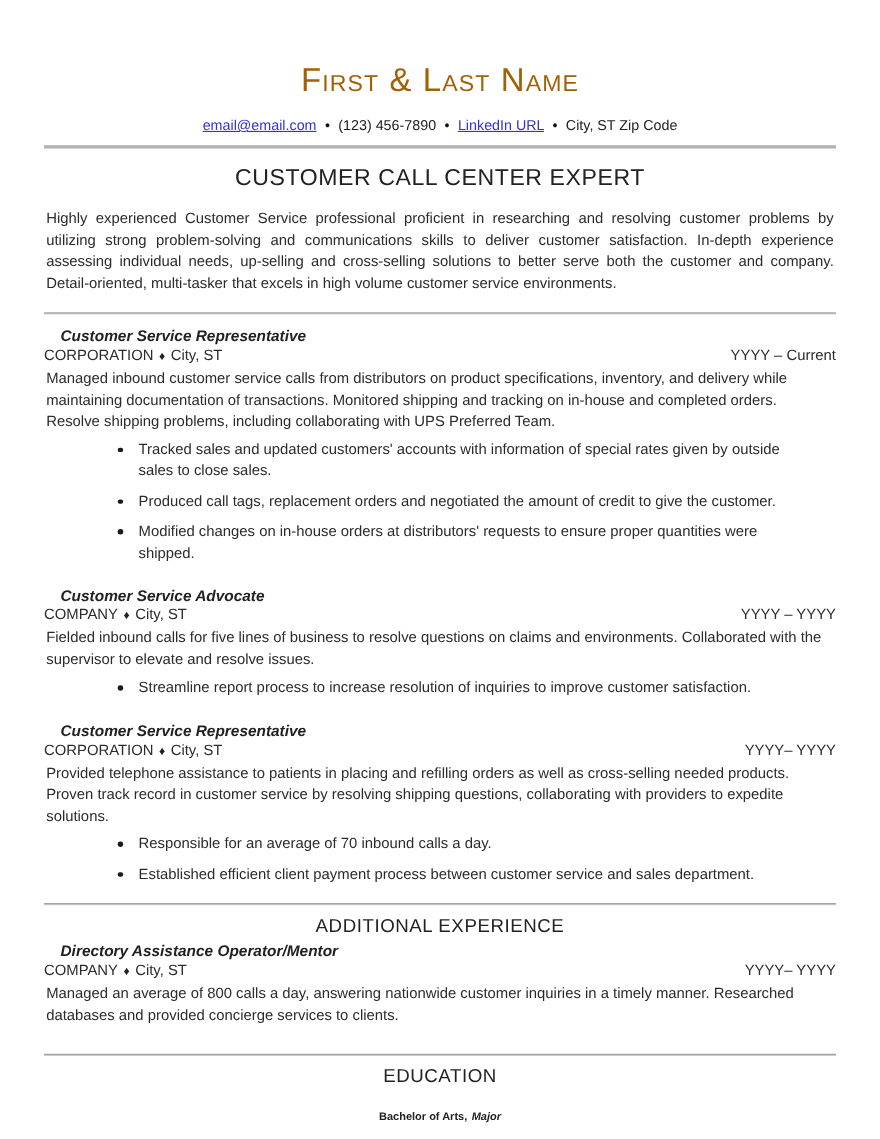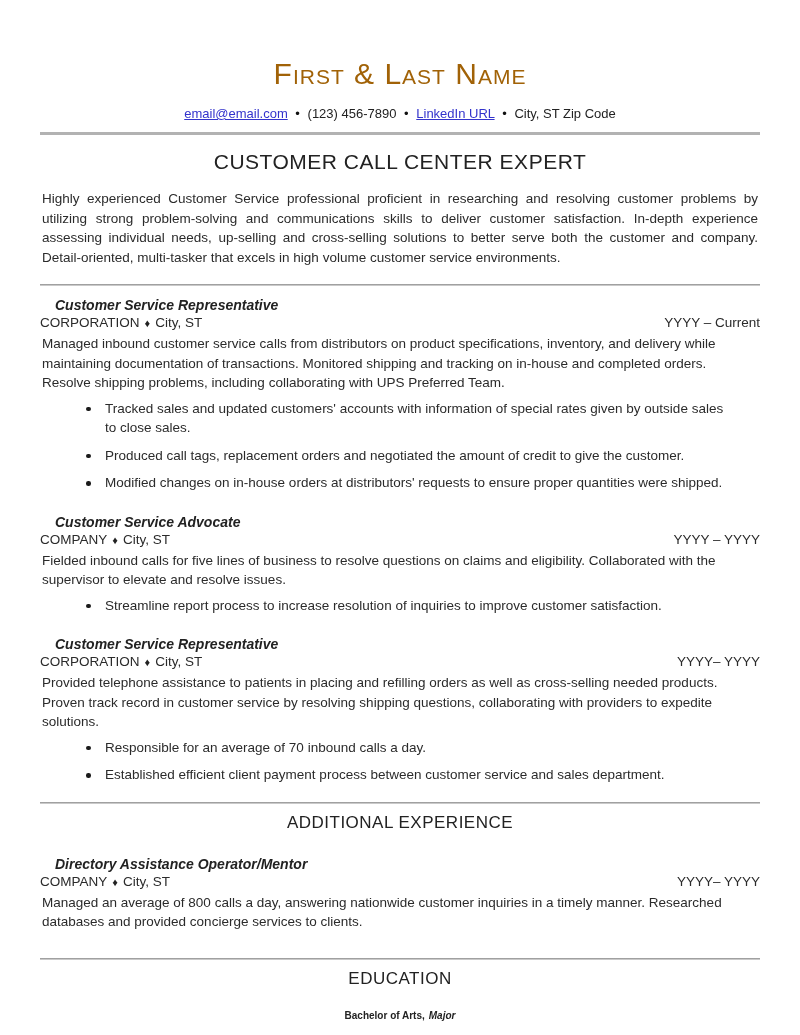--- a/index.html
+++ b/index.html
@@ -90,21 +90,21 @@
   }
   .diamond { font-size: 11px; margin: 0 5px; color: #222; }
   .job-desc {
     margin: 4px 2px 0 2px;
     font-size: 13.5px;
     line-height: 19.5px;
   }
   ul.bullets { list-style: none; margin: 6px 0 0 0; padding: 0; }
   ul.bullets li {
     position: relative;
-    margin: 0 28px 8px 65px;
+    margin: 0 28px 8px 86px;
     font-size: 13.5px;
     line-height: 19.5px;
   }
   ul.bullets li::before {
     content: "";
     position: absolute;
     left: -19px;
     top: 8px;
     width: 4.5px;
     height: 4.5px;
@@ -163,21 +163,21 @@
   </section>
 
   <section class="job">
     <div class="job-title">Customer Service Advocate</div>
     <div class="job-meta">
       <div class="job-org">
         <span>COMPANY</span><span class="diamond">♦</span><span>City, ST</span>
       </div>
       <div class="job-dates">YYYY – YYYY</div>
     </div>
-    <p class="job-desc">Fielded inbound calls for five lines of business to resolve questions on claims and eligibility.  Collaborated with the supervisor to elevate and resolve issues.</p>
+    <p class="job-desc">Fielded inbound calls for five lines of business to resolve questions on claims and environments.  Collaborated with the supervisor to elevate and resolve issues.</p>
     <ul class="bullets">
       <li>Streamline report process to increase resolution of inquiries to improve customer satisfaction.</li>
     </ul>
   </section>
 
   <section class="job">
     <div class="job-title">Customer Service Representative</div>
     <div class="job-meta">
       <div class="job-org">
         <span>CORPORATION</span><span class="diamond">♦</span><span>City, ST</span>
@@ -188,21 +188,21 @@
     <ul class="bullets">
       <li>Responsible for an average of 70 inbound calls a day.</li>
       <li>Established efficient client payment process between customer service and sales department.</li>
     </ul>
   </section>
 
   <hr class="rule-thin">
 
   <h3 class="section-heading">ADDITIONAL EXPERIENCE</h3>
 
-  <section class="job" style="margin-top:23px;">
+  <section class="job" style="margin-top:4px;">
     <div class="job-title">Directory Assistance Operator/Mentor</div>
     <div class="job-meta">
       <div class="job-org">
         <span>COMPANY</span><span class="diamond">♦</span><span>City, ST</span>
       </div>
       <div class="job-dates">YYYY– YYYY</div>
     </div>
     <p class="job-desc">Managed an average of 800 calls a day, answering nationwide customer inquiries in a timely manner. Researched databases and provided concierge services to clients.</p>
   </section>
 

